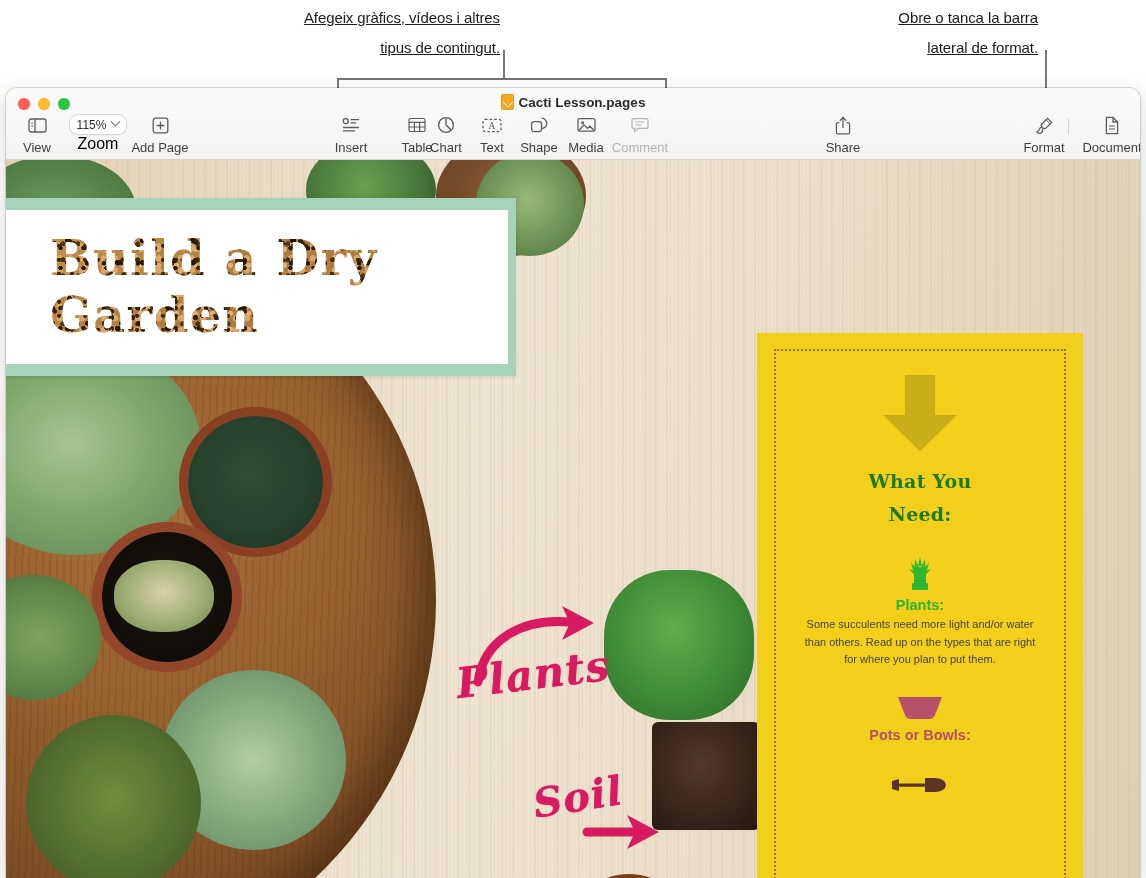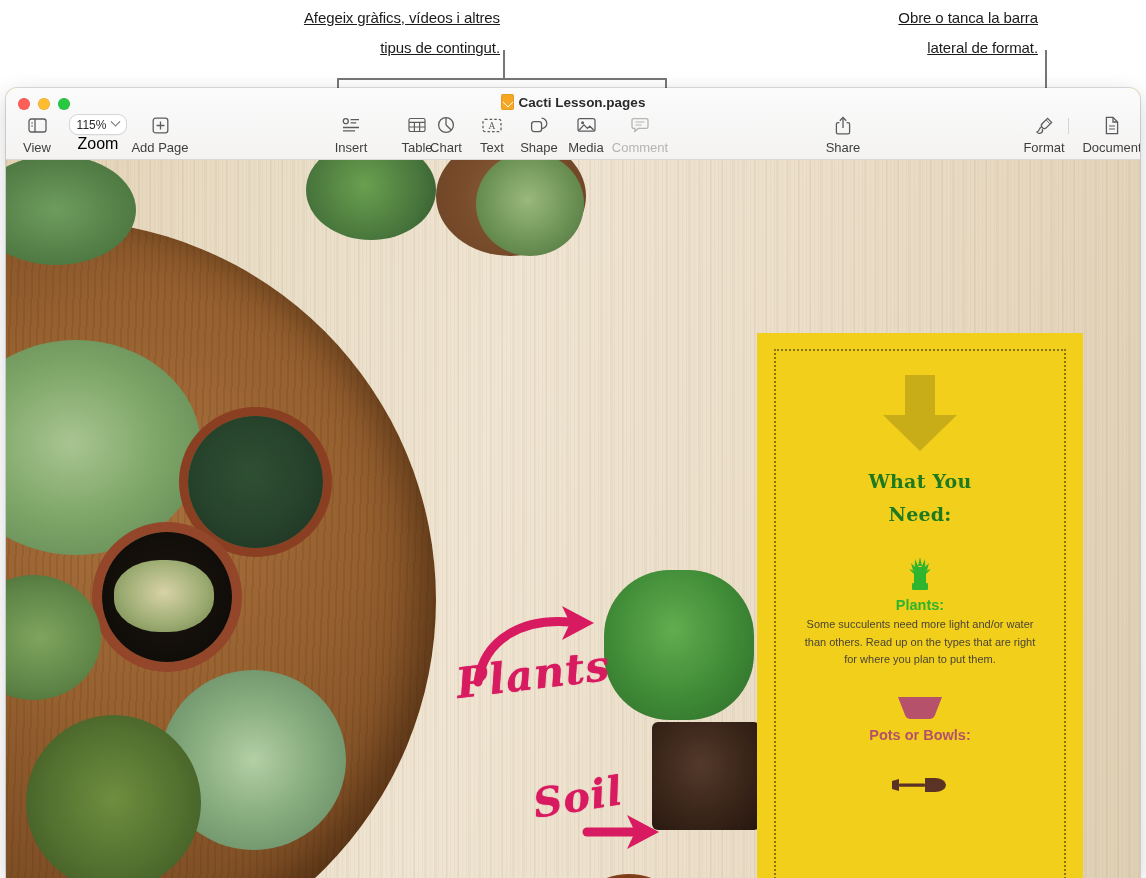--- a/index.html
+++ b/index.html
@@ -445,20 +445,26 @@
       <div class="plant" style="left:20px; top:555px; width:175px; height:175px;
                   background:radial-gradient(ellipse at 50% 48%, #6f8e3e 0%, #52702f 55%, #3a5222 100%);"></div>
 
       <div class="plant" style="left:598px; top:410px; width:150px; height:150px; border-radius:44%;
                   background:radial-gradient(ellipse at 46% 40%, #62ad4e 0%, #3f8a36 55%, #2d6b2a 100%);"></div>
       <div class="plant" style="left:646px; top:562px; width:108px; height:108px; border-radius:6px;
                   background:radial-gradient(ellipse at 45% 40%, #53392a 0%, #3a2519 55%, #251610 100%);"></div>
       <div class="plant" style="left:558px; top:714px; width:130px; height:130px; border-radius:50%;
                   background:radial-gradient(circle at 48% 46%, #4d2411 0%, #6b3317 48%, #b05a22 88%, #cf7a33 100%);"></div>
 
+      <div id="title-card">
+        <div id="title-inner">
+          <div id="doc-heading">Build a Dry
+Garden</div>
+        </div>
+      </div>
 
       <div class="hand" id="hand-plants">Plants</div>
       <div class="hand" id="hand-soil">Soil</div>
 
       <svg class="arrow" style="left:460px; top:440px;" width="140" height="90" viewBox="0 0 140 90">
         <path d="M12 82 C 18 38, 58 18, 104 22" stroke="#d81b60" stroke-width="9" fill="none" stroke-linecap="round"></path>
         <path d="M96 6 L128 23 L96 40 L104 23 Z" fill="#d81b60"></path>
       </svg>
 
       <svg class="arrow" style="left:575px; top:648px;" width="90" height="55" viewBox="0 0 90 55">

